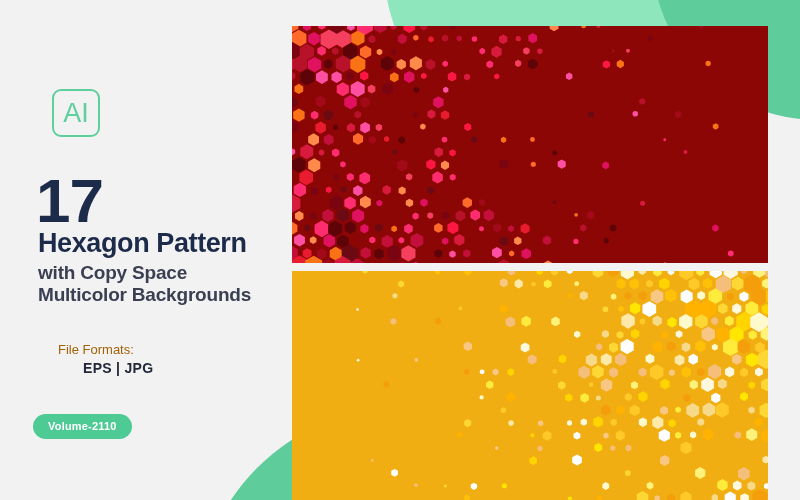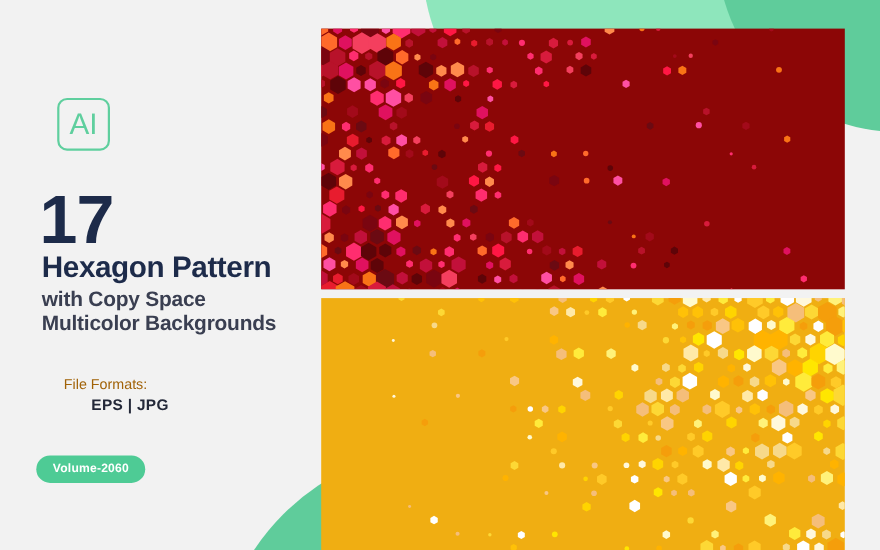--- a/index.html
+++ b/index.html
@@ -100,21 +100,21 @@
     <div id="title-main" style="color: rgb(29, 43, 74);">Hexagon Pattern</div>
 
     <div id="title-sub" style="color: rgb(58, 63, 81);">
       <div>with Copy Space</div>
       <div>Multicolor Backgrounds</div>
     </div>
 
     <div id="formats-label" style="color: #a16207; margin-left: 20px;">File Formats:</div>
     <div id="formats-value">EPS  |  JPG</div>
 
-    <div id="volume-badge" style="background: rgb(78, 203, 149); color: rgb(255, 255, 255);">Volume-2060</div>
+    <div id="volume-badge" style="background: rgb(78, 203, 149); color: rgb(255, 255, 255);">Volume-2110</div>
   </div>
 
   <div class="panel" id="panel-red" style="background: rgb(140, 6, 6);">
     <svg id="svg-red" viewBox="0 0 476 237" preserveAspectRatio="none">
         <polygon points="-7.36,-22.14 1.13,-17.23 1.13,-7.42 -7.36,-2.52 -15.86,-7.42 -15.86,-17.23" fill="#FF2D6F"></polygon>
         <polygon points="6.92,-17.34 10.49,-15.28 10.49,-11.15 6.92,-9.09 3.35,-11.15 3.35,-15.28" fill="#D81B3C"></polygon>
         <polygon points="22.51,-18.22 27.70,-15.23 27.70,-9.23 22.51,-6.23 17.31,-9.23 17.31,-15.23" fill="#7A0510"></polygon>
         <polygon points="35.89,-17.89 39.91,-15.56 39.91,-10.92 35.89,-8.60 31.87,-10.92 31.87,-15.56" fill="#FF8A4C"></polygon>
         <polygon points="50.66,-19.85 57.49,-15.91 57.49,-8.02 50.66,-4.07 43.83,-8.02 43.83,-15.91" fill="#5E0408"></polygon>
         <polygon points="65.24,-22.59 73.24,-17.97 73.24,-8.74 65.24,-4.12 57.24,-8.74 57.24,-17.97" fill="#A20A1A"></polygon>

